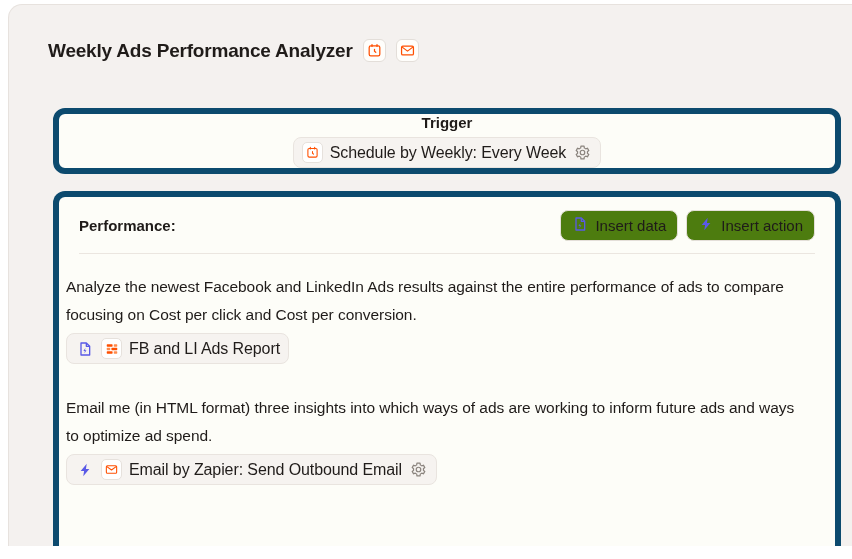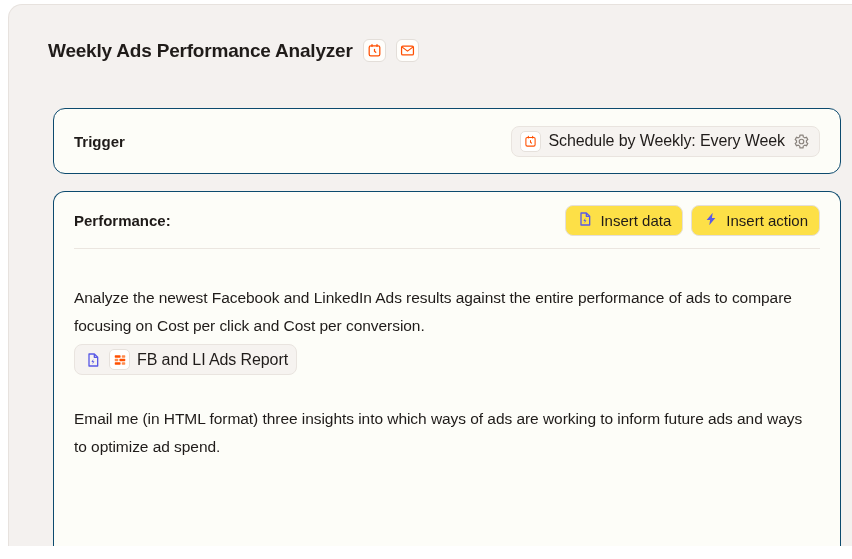--- a/index.html
+++ b/index.html
@@ -54,23 +54,24 @@
     display: flex;
     align-items: center;
     justify-content: center;
     box-sizing: border-box;
   }
 
   
   .card {
     position: absolute;
     background: #fdfdf8;
-    border: 1px solid #0c4a6e;
+    border: 6px solid #0c4a6e;
     border-radius: 12px;
     box-sizing: border-box;
+    flex-direction: column;
   }
 
   
   .trigger-card {
     left: 44px;
     top: 103px;
     width: 788px;
     height: 66px;
     display: flex;
     align-items: center;
@@ -143,21 +144,21 @@
     font-size: 15px;
     font-weight: bold;
     color: #1f1b19;
   }
   .header-spacer { flex: 1; }
   .hdr-btns { display: flex; gap: 8px; }
   .insert-btn {
     display: inline-flex;
     align-items: center;
     gap: 7px;
-    background: #fde047;
+    background: #4d7c0f;
     border: 1px solid #e4dfd9;
     border-radius: 8px;
     padding: 5px 11px;
     font-size: 15px;
     color: #1f1b19;
     cursor: pointer;
     white-space: nowrap;
     box-sizing: border-box;
   }
   .divider {
@@ -165,24 +166,23 @@
     left: 20px;
     right: 20px;
     top: 56px;
     height: 1px;
     background: #ebe6e0;
   }
 
   
   .instr-body {
     position: absolute;
-    left: 20px;
+    left: 7px;
     right: 20px;
     top: 76px;
-    margin-top: 16px;
   }
   .para {
     font-size: 15.5px;
     line-height: 28px;
     color: #1f1b19;
     letter-spacing: -0.05px;
     max-width: 745px;
   }
   .para-block { margin-bottom: 4px; }
   .block-gap { height: 30px; }
@@ -292,16 +292,38 @@
               <rect x="15" y="16" width="6" height="4" rx="1" fill="#ff8a4c"></rect>
             </svg>
           </span>
           <span class="pill-text">FB and LI Ads Report</span>
         </span>
       </div>
 
       <div class="block-gap"></div>
 
       <div class="para para-block">Email me (in HTML format) three insights into which ways of ads are working to inform future ads and ways to optimize ad spend.</div>
+      <div class="pill-line">
+        <span class="step-pill">
+          <span class="bare-icon">
+            <svg width="16" height="16" viewBox="0 0 24 24" aria-hidden="true">
+              <path d="M14.6 2.5 5.5 13.6h5.1L9.4 21.5l9.1-11.1h-5.1z" class="ico-blue"></path>
+            </svg>
+          </span>
+          <span class="icon-chip">
+            <svg width="13" height="13" viewBox="0 0 24 24" aria-hidden="true">
+              <rect x="2.5" y="5" width="19" height="14" rx="2" class="ico-orange" stroke-width="2"></rect>
+              <path d="M3.5 6.6 12 13l8.5-6.4" class="ico-orange" stroke-width="2" stroke-linecap="round" stroke-linejoin="round"></path>
+            </svg>
+          </span>
+          <span class="pill-text">Email by Zapier: Send Outbound Email</span>
+          <span class="bare-icon">
+            <svg width="17" height="17" viewBox="0 0 24 24" aria-hidden="true">
+              <path d="M12 15.2a3.2 3.2 0 1 0 0-6.4 3.2 3.2 0 0 0 0 6.4z" class="ico-gray" stroke-width="1.7"></path>
+              <path d="M19 12a7 7 0 0 0-.1-1.2l2-1.5-2-3.4-2.3 1a7 7 0 0 0-2-1.2L14.2 3H9.8l-.4 2.7a7 7 0 0 0-2 1.2l-2.3-1-2 3.4 2 1.5A7 7 0 0 0 5 12c0 .4 0 .8.1 1.2l-2 1.5 2 3.4 2.3-1a7 7 0 0 0 2 1.2l.4 2.7h4.4l.4-2.7a7 7 0 0 0 2-1.2l2.3 1 2-3.4-2-1.5c.1-.4.1-.8.1-1.2z" class="ico-gray" stroke-width="1.7" stroke-linejoin="round"></path>
+            </svg>
+          </span>
+        </span>
+      </div>
 
     </div>
   </div>
 </div>
 
 </body></html>

